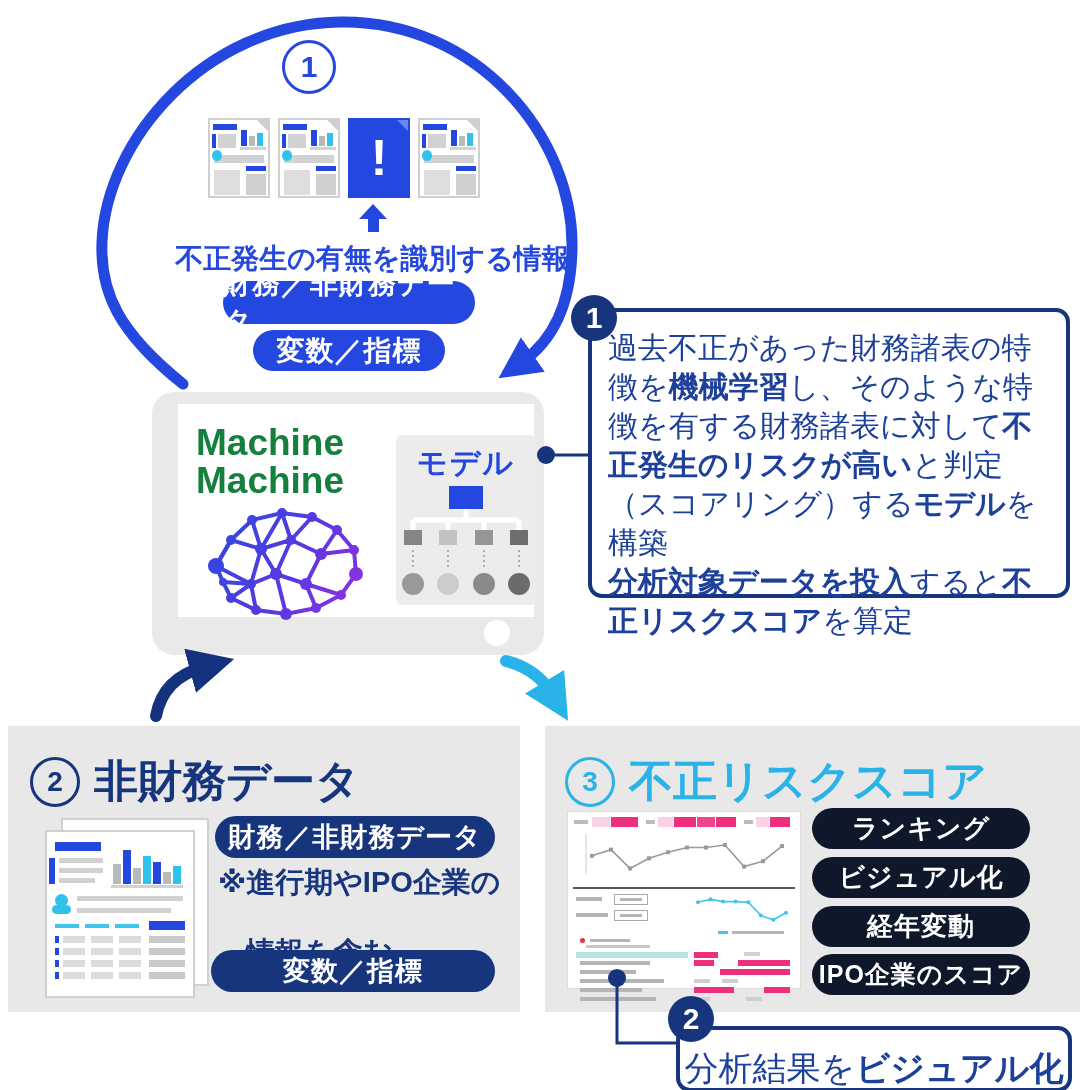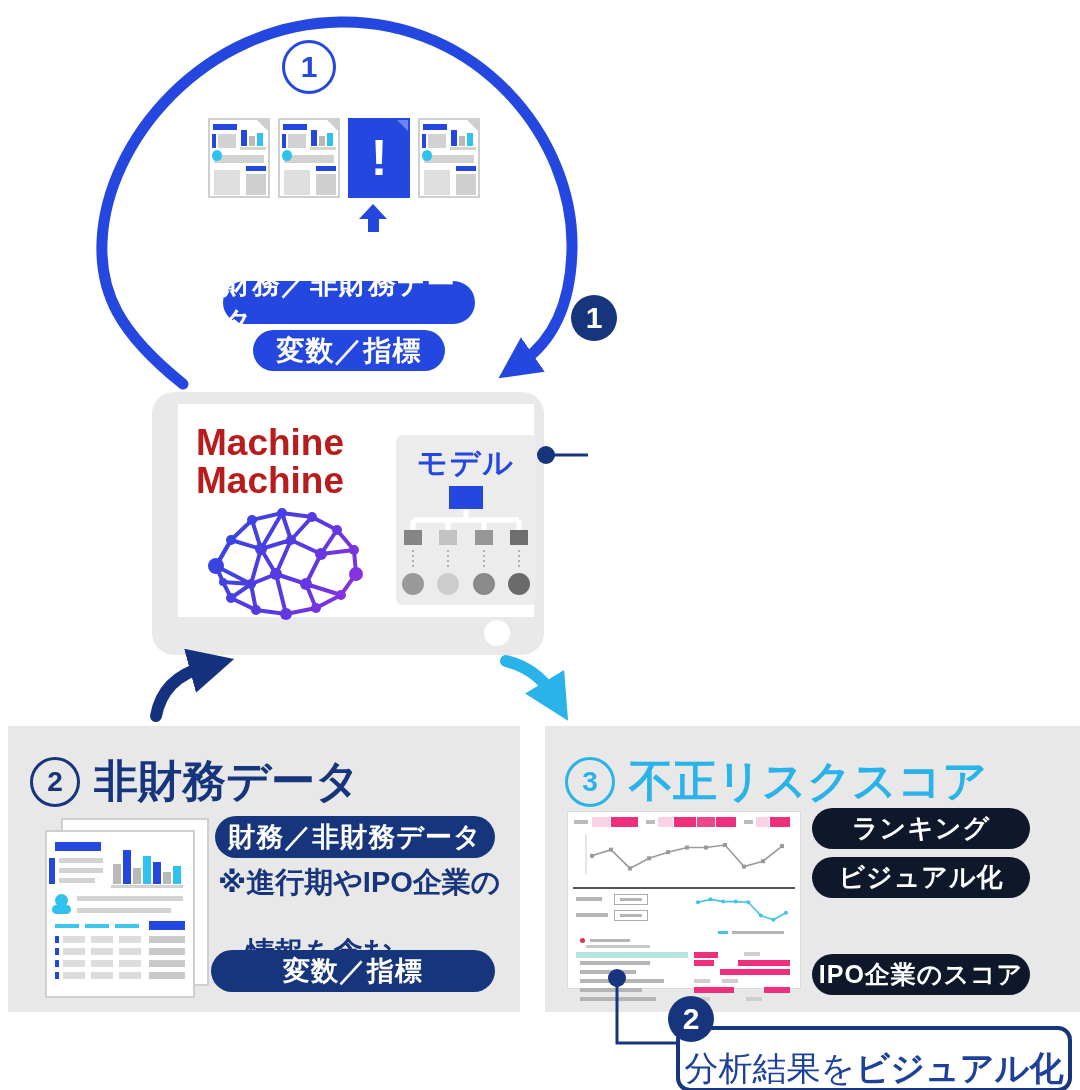--- a/index.html
+++ b/index.html
@@ -28,21 +28,21 @@
   .doc.alert .mark{color:#fff;font-size:50px;font-weight:bold;line-height:1;}
   .doc span{position:absolute;display:block;}
   
   .uparrow .head{width:0;height:0;border-left:14px solid transparent;border-right:14px solid transparent;
                  border-bottom:15px solid #2447e0;}
   .uparrow .stem{width:11px;height:13px;background:#2447e0;margin:0 auto;}
   
   #tablet{background:#e9e9e9;border-radius:22px;}
   #tablet .screen{position:absolute;left:26px;top:12px;width:356px;height:213px;background:#fff;}
   #tablet .home{position:absolute;left:332px;top:228px;width:26px;height:26px;border-radius:50%;background:#fff;}
-  .mltxt{color:#b91c1c;font-weight:bold;font-size:37px;line-height:38px;letter-spacing:0px;}
+  .mltxt{color:#15803d;font-weight:bold;font-size:37px;line-height:38px;letter-spacing:0px;}
   #modelpanel{background:#ececec;border-radius:6px;}
   #modelpanel .mlabel{color:#2447e0;font-weight:bold;font-size:30px;text-align:center;letter-spacing:2px;}
   
   #mdb{background:#fff;box-shadow:0 0 0 1px #ddd;}
   #mdb .r{position:absolute;display:block;}
   
   .blue-t{color:#2447e0;}
   .navy-t{color:#16357d;}
   .cyan-t{color:#29b3e9;}
 </style>
@@ -200,20 +200,23 @@
       <span class="r" style="left:126px;top:185px;width:16px;height:4px;background:#cfcfcf;"></span>
       <span class="r" style="left:178px;top:185px;width:16px;height:4px;background:#cfcfcf;"></span>
     </div>
 
     <div class="pill cyan abs" style="left:267px;top:82px;width:218px;height:41px;font-size:26px;">
       <span>ランキング</span>
     </div>
     <div class="pill cyan abs" style="left:267px;top:131px;width:218px;height:41px;font-size:26px;">
       <span>ビジュアル化</span>
     </div>
+    <div class="pill cyan abs" style="left:267px;top:180px;width:218px;height:41px;font-size:26px;">
+      <span>経年変動</span>
+    </div>
     <div class="pill cyan abs" style="left:267px;top:228px;width:218px;height:41px;font-size:25px;">
       <span>IPO企業のスコア</span>
     </div>
   </div>
 
   <div class="hdr blue-t abs" style="left:282px;top:40px;font-size:48px;">
     <span class="circ" style="width:48px;height:48px;font-size:30px;">1</span>
   </div>
 
   <div class="abs" style="left:208px;top:118px;display:flex;gap:8px;align-items:flex-start;">
@@ -266,20 +269,21 @@
       <span style="left:4px;top:50px;width:26px;height:25px;background:#dedede;"></span>
       <span style="left:36px;top:54px;width:20px;height:21px;background:#cfcfcf;"></span>
     </div>
   </div>
 
   <div class="abs uparrow" style="left:359px;top:204px;">
     <div class="head"></div>
       <div class="stem"></div>
   </div>
 
+  <div class="abs blue-t" style="left:100px;top:240px;width:545px;text-align:center;font-size:28px;font-weight:bold;">不正発生の有無を識別する情報</div>
 
   <div class="pill blue abs" style="left:223px;top:281px;width:252px;height:43px;font-size:28px;">
     <span>財務／非財務データ</span>
   </div>
   <div class="pill blue abs" style="left:253px;top:330px;width:192px;height:41px;font-size:28px;">
     <span>変数／指標</span>
   </div>
 
   <div id="tablet" class="abs" style="left:152px;top:392px;width:392px;height:263px;">
     <div class="screen">
@@ -349,20 +353,26 @@
           <circle cx="17" cy="100" r="11" fill="#999999"></circle>
           <circle cx="52" cy="100" r="11" fill="#cccccc"></circle>
           <circle cx="88" cy="100" r="11" fill="#8a8a8a"></circle>
           <circle cx="123" cy="100" r="11" fill="#6b6b6b"></circle>
         </svg>
       </div>
     </div>
     <div class="home"></div>
   </div>
 
+  <div class="abs callout" style="left:588px;top:308px;width:482px;height:290px;box-sizing:border-box;padding:16px 10px 10px 16px;">
+    <p class="ctext" style="margin:0;">
+      <span>過去不正があった財務諸表の特徴を</span><b>機械学習</b><span>し、そのような特徴を有する財務諸表に対して</span><b>不正発生のリスクが高い</b><span>と判定（スコアリング）する</span><b>モデル</b><span>を構築</span><br>
+      <b>分析対象データを投入</b><span>すると</span><b>不正リスクスコア</b><span>を算定</span>
+    </p>
+  </div>
   <div class="badge abs" style="left:571px;top:295px;">1</div>
 
   <div class="abs callout" style="left:676px;top:1026px;width:396px;height:66px;box-sizing:border-box;display:flex;align-items:flex-end;justify-content:center;">
     <p class="ctext" style="margin:0;font-size:34px;">
       <span>分析結果を</span><b>ビジュアル化</b>
     </p>
   </div>
   <div class="badge abs" style="left:668px;top:996px;">2</div>
 
   <svg class="abs" style="left:0;top:0;pointer-events:none;z-index:5;" width="1080" height="1090">

